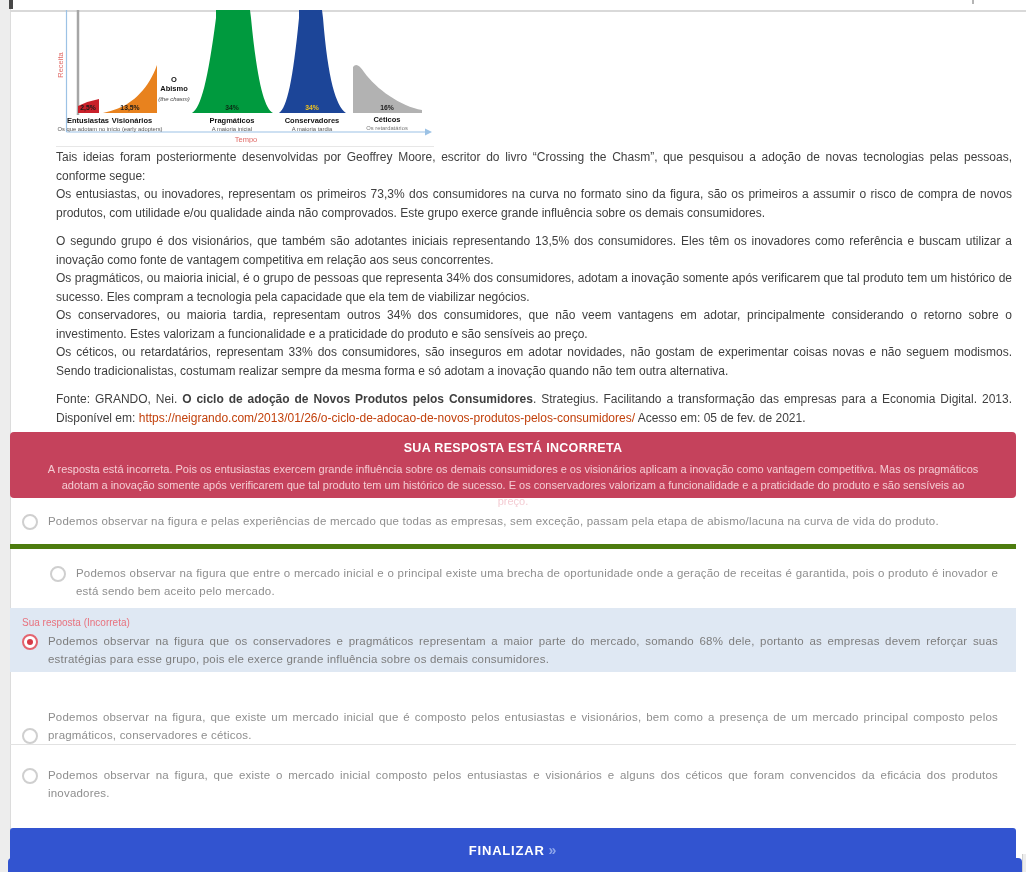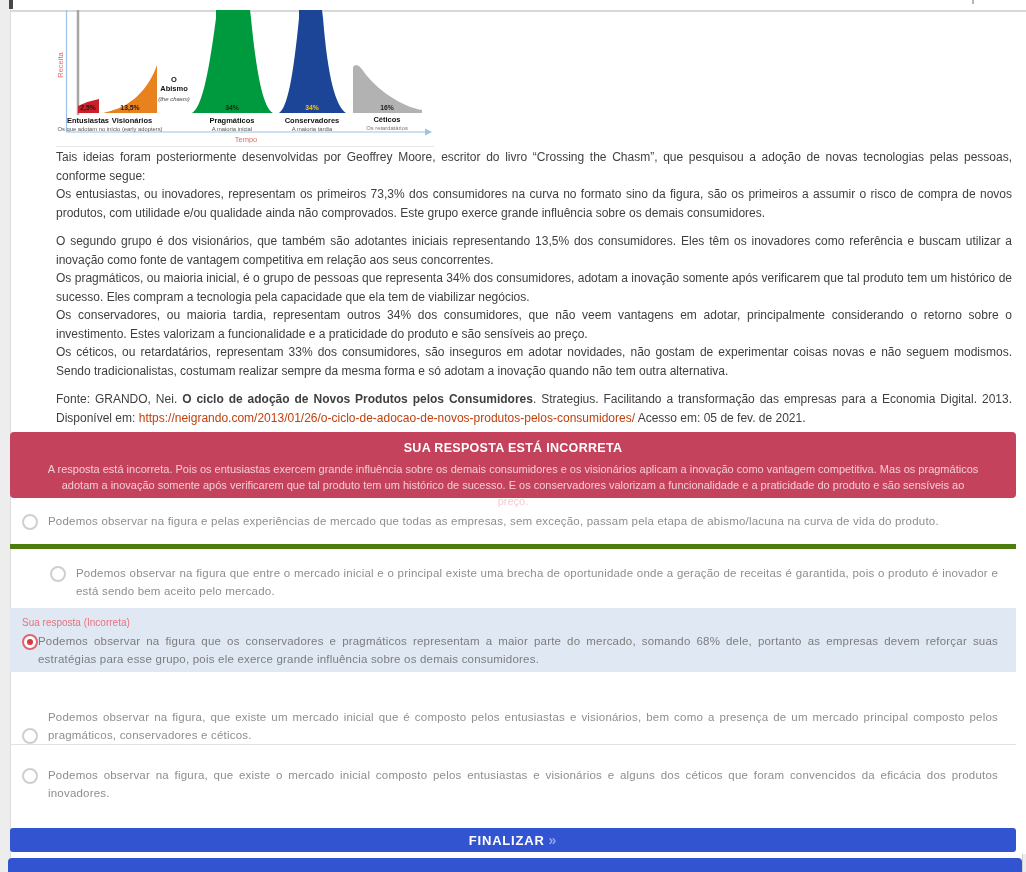--- a/index.html
+++ b/index.html
@@ -41,28 +41,28 @@
   .options{position:absolute;left:10px;top:501px;width:1006px;}
   .opt{box-sizing:border-box;display:flex;gap:10px;padding-left:12px;padding-right:18px;align-items:flex-start;}
   .opt-text{flex:1;font-size:11.5px;line-height:18px;color:#8e8e8e;text-align:justify;letter-spacing:.2px;}
   .radio{width:12px;height:12px;border:2px solid #cfcfcf;border-radius:50%;background:#fff;flex:0 0 auto;margin-top:2px;}
   .radio.selected{border-color:#e4646f;display:flex;align-items:center;justify-content:center;}
   .radio.selected .dot{width:6px;height:6px;border-radius:50%;background:#d63a47;}
   .opt1{height:48px;padding-top:11px;border-bottom:5px solid #4d7c0f;}
   .opt2{height:59px;padding-top:15px;margin-left:28px;}
   .opt3-block{height:64px;box-sizing:border-box;background:#dfe8f3;padding-top:9px;}
   .opt3-badge{font-size:10px;color:#e8727e;padding-left:12px;margin-bottom:4px;}
-  .opt3-row{display:flex;padding-left:12px;padding-right:18px;align-items:flex-start;}
+  .opt3-row{display:flex;gap:10px;padding-left:12px;padding-right:18px;align-items:flex-start;}
   .opt3-row .opt-text{color:#7d7d7d;}
   .opt4{height:73px;padding-top:26px;border-bottom:1px solid #e2e2e2;align-items:flex-end;}
   .opt5{height:70px;padding-top:21px;}
 
   
   .finalizar{
-    position:absolute;left:10px;top:828px;width:1006px;height:24px;background:#3254d0;
+    position:absolute;left:10px;top:828px;width:1006px;height:44px;background:#3254d0;
     border:none;border-radius:3px;color:#fff;font-family:"Liberation Sans",sans-serif;
     font-size:13px;font-weight:bold;letter-spacing:.8px;display:flex;align-items:center;justify-content:center;gap:4px;cursor:pointer;
   }
   .finalizar .chev{color:#8ea6ea;font-size:14px;font-weight:bold;}
   .bottom-bar{position:absolute;left:8px;top:858px;width:1014px;height:14px;background:#3254d0;border-radius:4px 4px 0 0;}
 </style>
 </head>
 <body>
 
 <div class="left-strip"></div>

